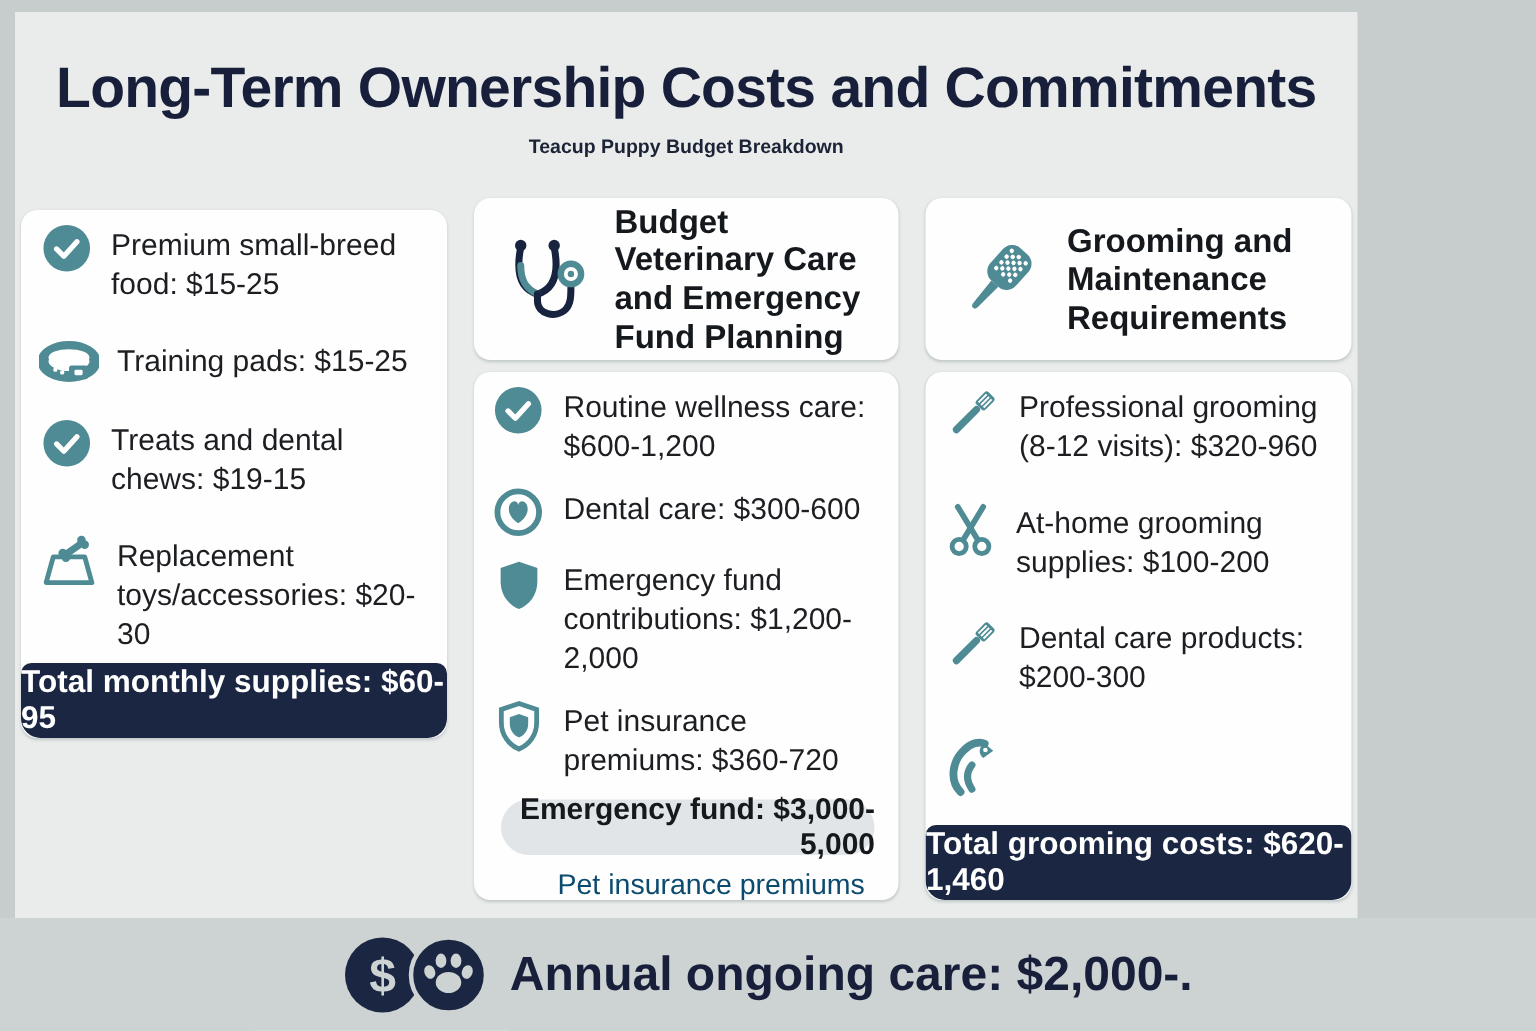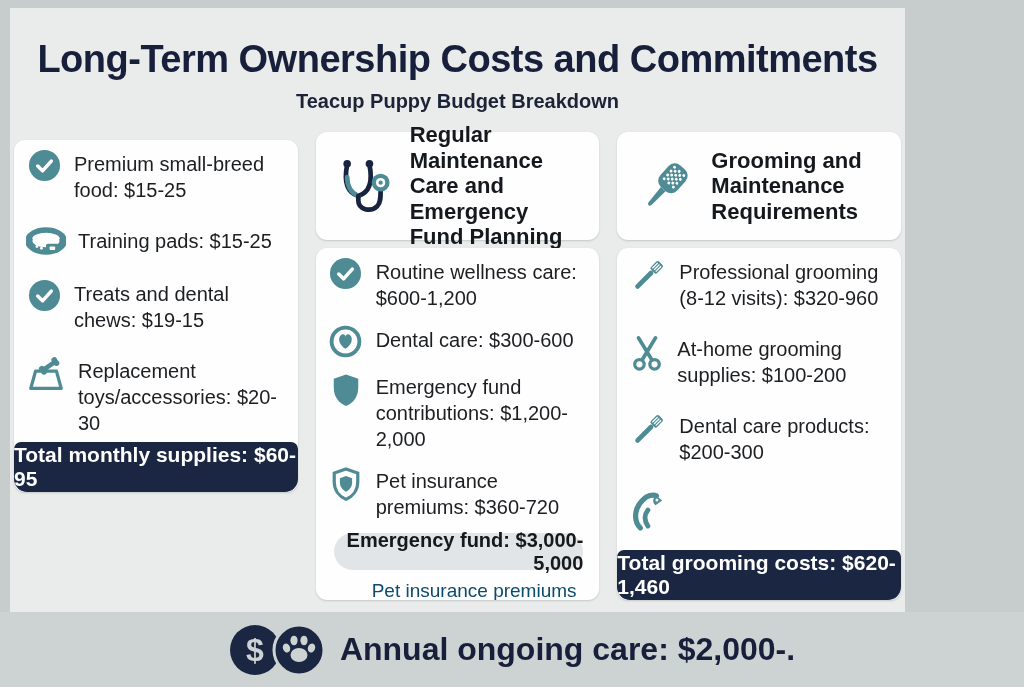--- a/index.html
+++ b/index.html
@@ -13,21 +13,21 @@
   }
   .main-area {
     position:absolute; left:10px; top:8px; width:895px; height:604px;
     background:#e9eceb;
   }
   .title {
     text-align:center; font-size:38px; font-weight:800; letter-spacing:-0.5px;
     color:#181f3b; margin-top:30px;
   }
   .subtitle {
-    text-align:center; font-size:20px; font-weight:700; color:#1c2336; margin-top:9px;
+    text-align:center; font-size:13px; font-weight:700; color:#1c2336; margin-top:9px;
   }
   .columns {
     position:absolute; left:4px; right:4px; top:124px;
     display:flex; gap:18px;
   }
   .col { flex:1; display:flex; flex-direction:column; }
   .card {
     background:#fdfefd; border-radius:11px;
     box-shadow:0 1px 2px rgba(80,90,100,.25);
   }
@@ -136,21 +136,21 @@
             <path d="M9 7 C6 22 9 32 19 35 C29 32 32 22 29 7" fill="none" stroke="#17233f" stroke-width="4.2" stroke-linecap="round"></path>
             <path d="M9 18 C9 27 12 32 19 35" fill="none" stroke="#4e8b94" stroke-width="4.2" stroke-linecap="round"></path>
             <path d="M19 35 L19 39 C19 47 30 50 36 44 C39 41 39 36 39 30" fill="none" stroke="#17233f" stroke-width="4.2" stroke-linecap="round"></path>
             <circle cx="9" cy="6" r="3.4" fill="#17233f"></circle>
             <circle cx="29" cy="6" r="3.4" fill="#17233f"></circle>
             <circle cx="39" cy="23" r="8" fill="#4e8b94"></circle>
             <circle cx="39" cy="23" r="4.2" fill="#ffffff"></circle>
             <circle cx="39" cy="23" r="1.9" fill="#4e8b94"></circle>
           </svg>
         </span>
-        <span class="head-title">Regular Maintenance Care and Emergency Fund Planning</span>
+        <span class="head-title">Budget Veterinary Care and Emergency Fund Planning</span>
       </div>
       <div class="card body-card">
         <div class="item">
           <span class="item-icon">
             <svg width="33" height="33" viewBox="0 0 34 34">
                 <circle cx="17" cy="17" r="16" fill="#4e8b94"></circle>
                 <path d="M10 17.5 L15 22.5 L24 12.5" stroke="#ffffff" stroke-width="3.6" fill="none" stroke-linecap="round" stroke-linejoin="round"></path>
               </svg>
           </span>
           <span class="item-text">Routine wellness care: $600-1,200</span>

